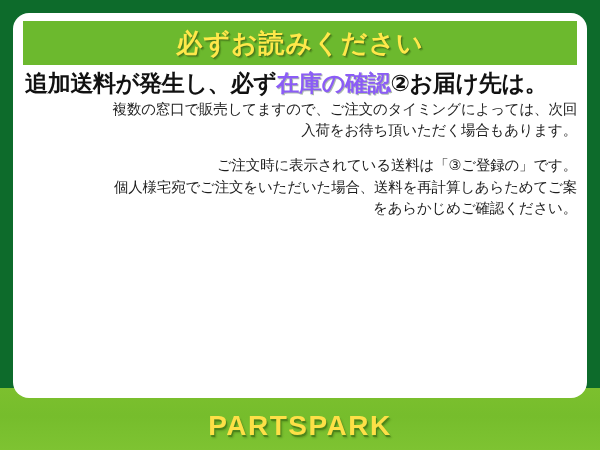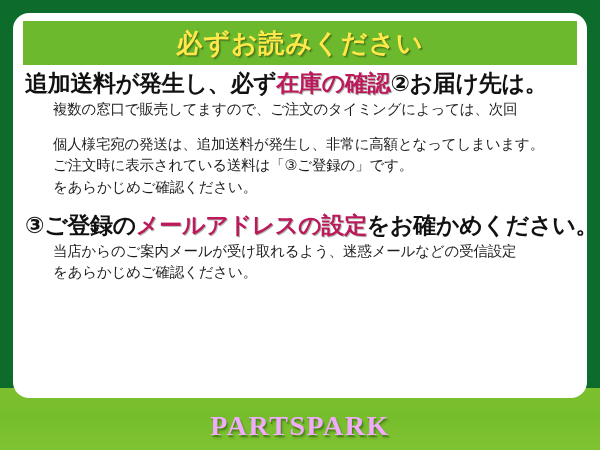--- a/index.html
+++ b/index.html
@@ -33,25 +33,25 @@
     height: 62px;
     background: linear-gradient(180deg, #7cc02e 0%, #76bd2c 45%, #7ec332 100%);
   }
 
   .footer-logo {
     position: absolute;
     left: 0;
     right: 0;
     bottom: 8px;
     text-align: center;
-    font-family: Liberation Serif, serif;
+    font-family: Liberation Sans, sans-serif;
     font-weight: bold;
     font-size: 28px;
     letter-spacing: 1.5px;
-    color: #f0abfc;
+    color: #fde047;
     text-shadow: 1px 2px 0 rgba(60,110,20,0.55), 2px 3px 2px rgba(40,80,10,0.30);
   }
 
   
   .card {
     position: absolute;
     left: 13px;
     top: 13px;
     width: 574px;
     height: 385px;
@@ -106,33 +106,34 @@
     color: #111111;
     letter-spacing: -0.3px;
     white-space: nowrap;
   }
 
   .item-heading.wrap {
     white-space: normal;
   }
 
   .hl {
-    color: #be185d;
+    color: #8b5cf6;
     text-shadow: 1px 1px 0 rgba(20,60,20,0.35);
     margin-top: 20px;
   }
 
   .item-body {
     font-family: "DejaVu Sans", "Liberation Sans", sans-serif;
     font-weight: normal;
     font-size: 14.5px;
     line-height: 1.46;
     color: #1d1d1d;
     margin: 2px 0 0 28px;
     letter-spacing: -0.2px;
+    text-align: right;
   }
 
   .item-body div {
     white-space: nowrap;
   }
 
   #item-1 { margin-top: 0px; }
   #item-2 { margin-top: 14px; }
   #item-3 { margin-top: 13px; }
 </style>
@@ -150,39 +151,31 @@
     </div>
 
     <div class="body">
 
       <div class="item" id="item-1">
         <div class="item-heading">
           <span>追加送料が発生し、必ず</span><span class="hl">在庫の確認</span><span>②お届け先は。</span>
         </div>
         <div class="item-body">
           <div>複数の窓口で販売してますので、ご注文のタイミングによっては、次回</div>
+          <div>入荷をお待ち頂いただく場合もあります。</div>
         </div>
       </div>
 
       <div class="item" id="item-2">
         <div class="item-body">
-          <div>個人様宅宛の発送は、追加送料が発生し、非常に高額となってしまいます。</div>
           <div>ご注文時に表示されている送料は「③ご登録の」です。</div>
+          <div>個人様宅宛でご注文をいただいた場合、送料を再計算しあらためてご案</div>
           <div>をあらかじめご確認ください。</div>
         </div>
       </div>
 
-      <div class="item" id="item-3">
-        <div class="item-heading">
-          <span>③ご登録の</span><span class="hl">メールアドレスの設定</span><span>をお確かめください。</span>
-        </div>
-        <div class="item-body">
-          <div>当店からのご案内メールが受け取れるよう、迷惑メールなどの受信設定</div>
-          <div>をあらかじめご確認ください。</div>
-        </div>
-      </div>
 
     </div>
   </div>
 
   <div class="footer-logo">PARTSPARK</div>
 
 </div>
 
 </body></html>

